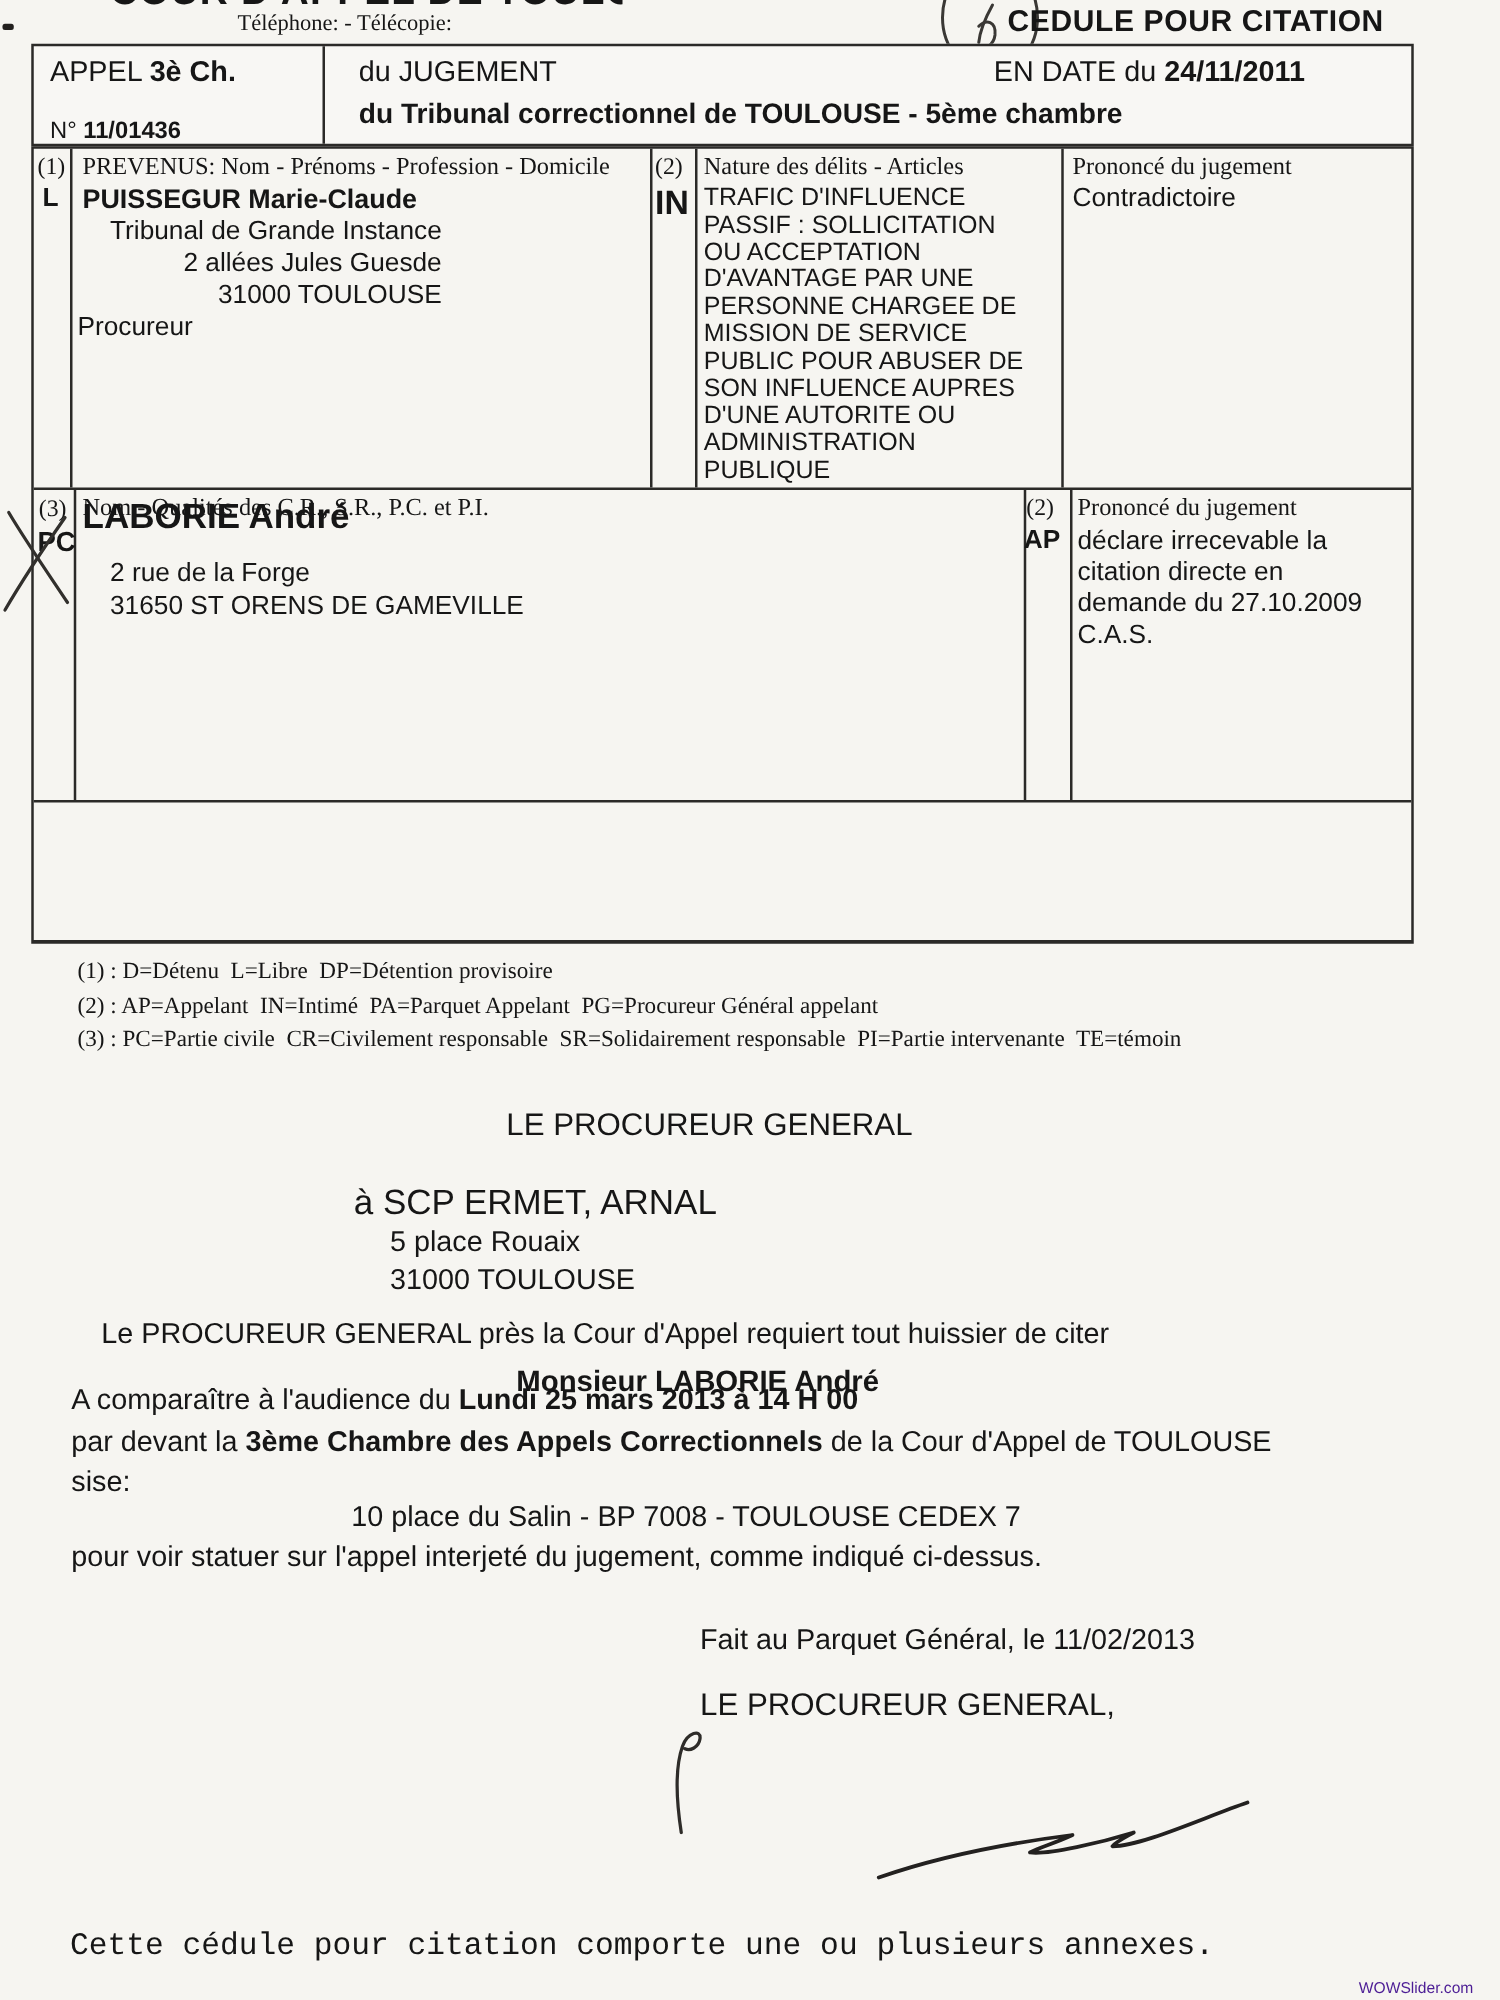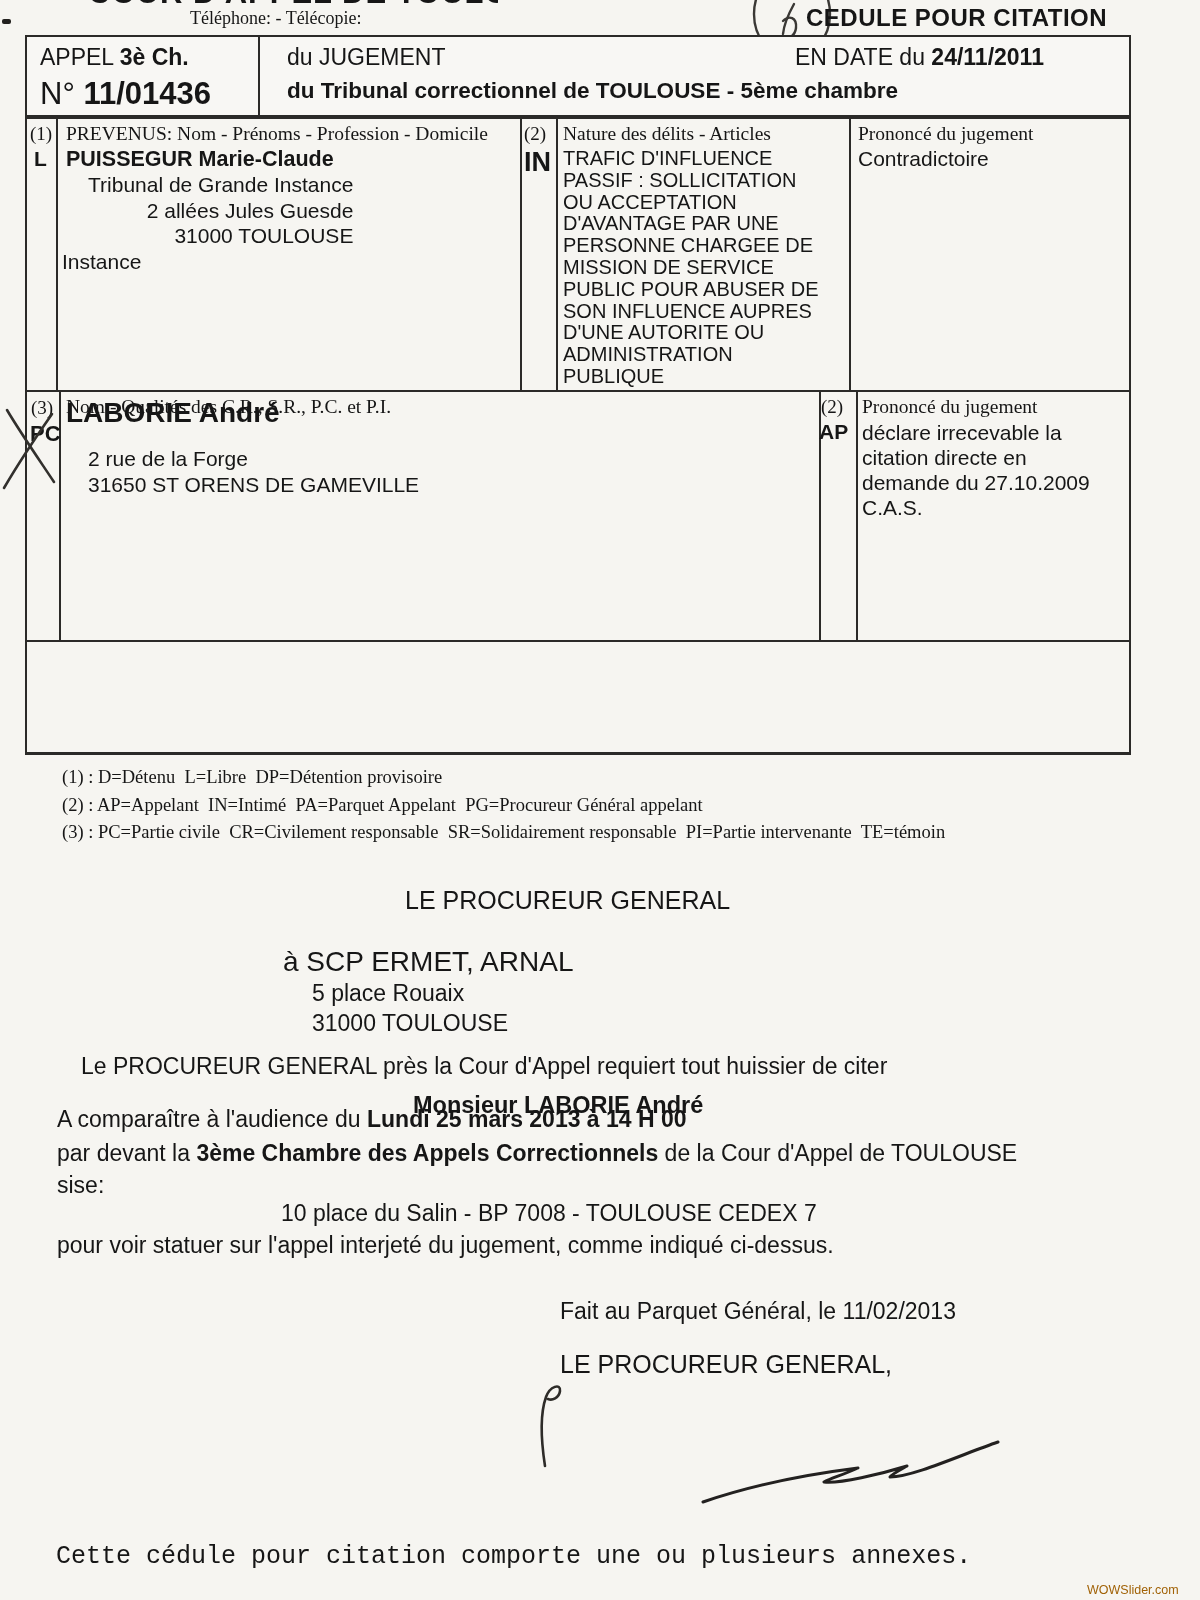--- a/index.html
+++ b/index.html
@@ -18,21 +18,21 @@
   .pre{white-space:pre-line;}
   .prew{white-space:pre-wrap;}
   .box{box-sizing:border-box;border:2px solid #2b2a28;}
   .vline{position:absolute;width:2px;background:#2b2a28;}
   .hline{position:absolute;height:2px;background:#2b2a28;}
   .speck{position:absolute;background:#22201e;border-radius:2px;}
   .smudge{position:absolute;background:#c9c6c0;border-radius:2px;}
   svg{display:block;}
   .cutclip{overflow:hidden;}
   .cutclip > span{display:block;margin-top:-25px;font-size:31px;font-weight:bold;letter-spacing:1px;white-space:nowrap;}
-  .wm{color:#a16207;font-size:12.5px;text-align:right;}
+  .wm{color:#4c1d95;font-size:12.5px;text-align:right;}
 </style>
 </head>
 <body>
 
 <div class="abs cutclip" style="left:88px;top:0;width:410px;height:9px;">
   <span class="sans ink">COUR D'APPEL DE TOULOUSE</span>
 </div>
 <div class="speck" style="left:2px;top:19px;width:9px;height:5px;"></div>
 <div class="smudge" style="left:148px;top:58px;width:10px;height:3px;"></div>
 <div class="smudge" style="left:512px;top:56px;width:8px;height:4px;"></div>
@@ -44,21 +44,21 @@
   <path d="M52,4 C47,13 42,24 41,34" fill="none" stroke="#3a3835" stroke-width="2.4" stroke-linecap="round"></path>
   <path d="M41,21 C47,15 55,17 54,28 C53,36 46,40 42,37" fill="none" stroke="#3a3835" stroke-width="2.4" stroke-linecap="round"></path>
 </svg>
 
 <div class="abs sans b ink" style="left:806px;top:4px;font-size:24px;letter-spacing:0.5px;">CEDULE POUR CITATION</div>
 
 <div class="abs box" style="left:25px;top:35px;width:1106px;height:82px;background:#f8f7f4;">
   <div class="vline" style="left:231px;top:0;height:78px;"></div>
 </div>
 <div class="abs sans ink" style="left:40px;top:44px;font-size:23px;"><span>APPEL </span><span class="b">3è Ch.</span></div>
-<div class="abs sans ink" style="left:40px;top:76px;font-size:31px;text-align:center;"><span>N° </span><span class="b">11/01436</span></div>
+<div class="abs sans ink" style="left:40px;top:94px;font-size:19px;text-align:center;"><span>N° </span><span class="b">11/01436</span></div>
 <div class="abs sans ink" style="left:287px;top:44px;font-size:23px;">du JUGEMENT</div>
 <div class="abs sans ink" style="left:795px;top:44px;font-size:23px;"><span>EN DATE du </span><span class="b">24/11/2011</span></div>
 <div class="abs sans b ink" style="left:287px;top:78px;font-size:22.5px;">du Tribunal correctionnel de TOULOUSE - 5ème chambre</div>
 
 <div class="abs box" style="left:25px;top:117px;width:1106px;height:638px;border-bottom-width:3px;background:transparent;">
 
   <div class="hline" style="left:0;top:271px;width:1102px;"></div>
   <div class="hline" style="left:0;top:521px;width:1102px;"></div>
 
   <div class="vline" style="left:29px;top:0;height:271px;"></div>
@@ -71,21 +71,21 @@
   <div class="vline" style="left:829px;top:273px;height:248px;"></div>
 </div>
 
 <div class="abs serif ink" style="left:30px;top:123px;font-size:19px;">(1)</div>
 <div class="abs sans b ink" style="left:34px;top:147px;font-size:21px;">L</div>
 <div class="abs serif ink" style="left:66px;top:123px;font-size:19.5px;">PREVENUS: Nom - Prénoms - Profession - Domicile</div>
 <div class="abs sans b ink" style="left:66px;top:147px;font-size:21.5px;">PUISSEGUR Marie-Claude</div>
 <div class="abs sans ink pre" style="left:88px;top:172px;font-size:21px;line-height:25.5px;text-align:right;">Tribunal de Grande Instance
 2 allées Jules Guesde
 31000 TOULOUSE</div>
-<div class="abs sans ink" style="left:62px;top:250px;font-size:21px;">Instance</div>
+<div class="abs sans ink" style="left:62px;top:250px;font-size:21px;">Procureur</div>
 
 <div class="abs serif ink" style="left:524px;top:123px;font-size:19px;">(2)</div>
 <div class="abs sans b ink" style="left:524px;top:147px;font-size:27px;">IN</div>
 <div class="abs serif ink" style="left:563px;top:123px;font-size:19.5px;">Nature des délits - Articles</div>
 <div class="abs sans ink pre" style="left:563px;top:148px;font-size:20px;line-height:21.8px;">TRAFIC D'INFLUENCE
 PASSIF : SOLLICITATION
 OU ACCEPTATION
 D'AVANTAGE PAR UNE
 PERSONNE CHARGEE DE
 MISSION DE SERVICE

